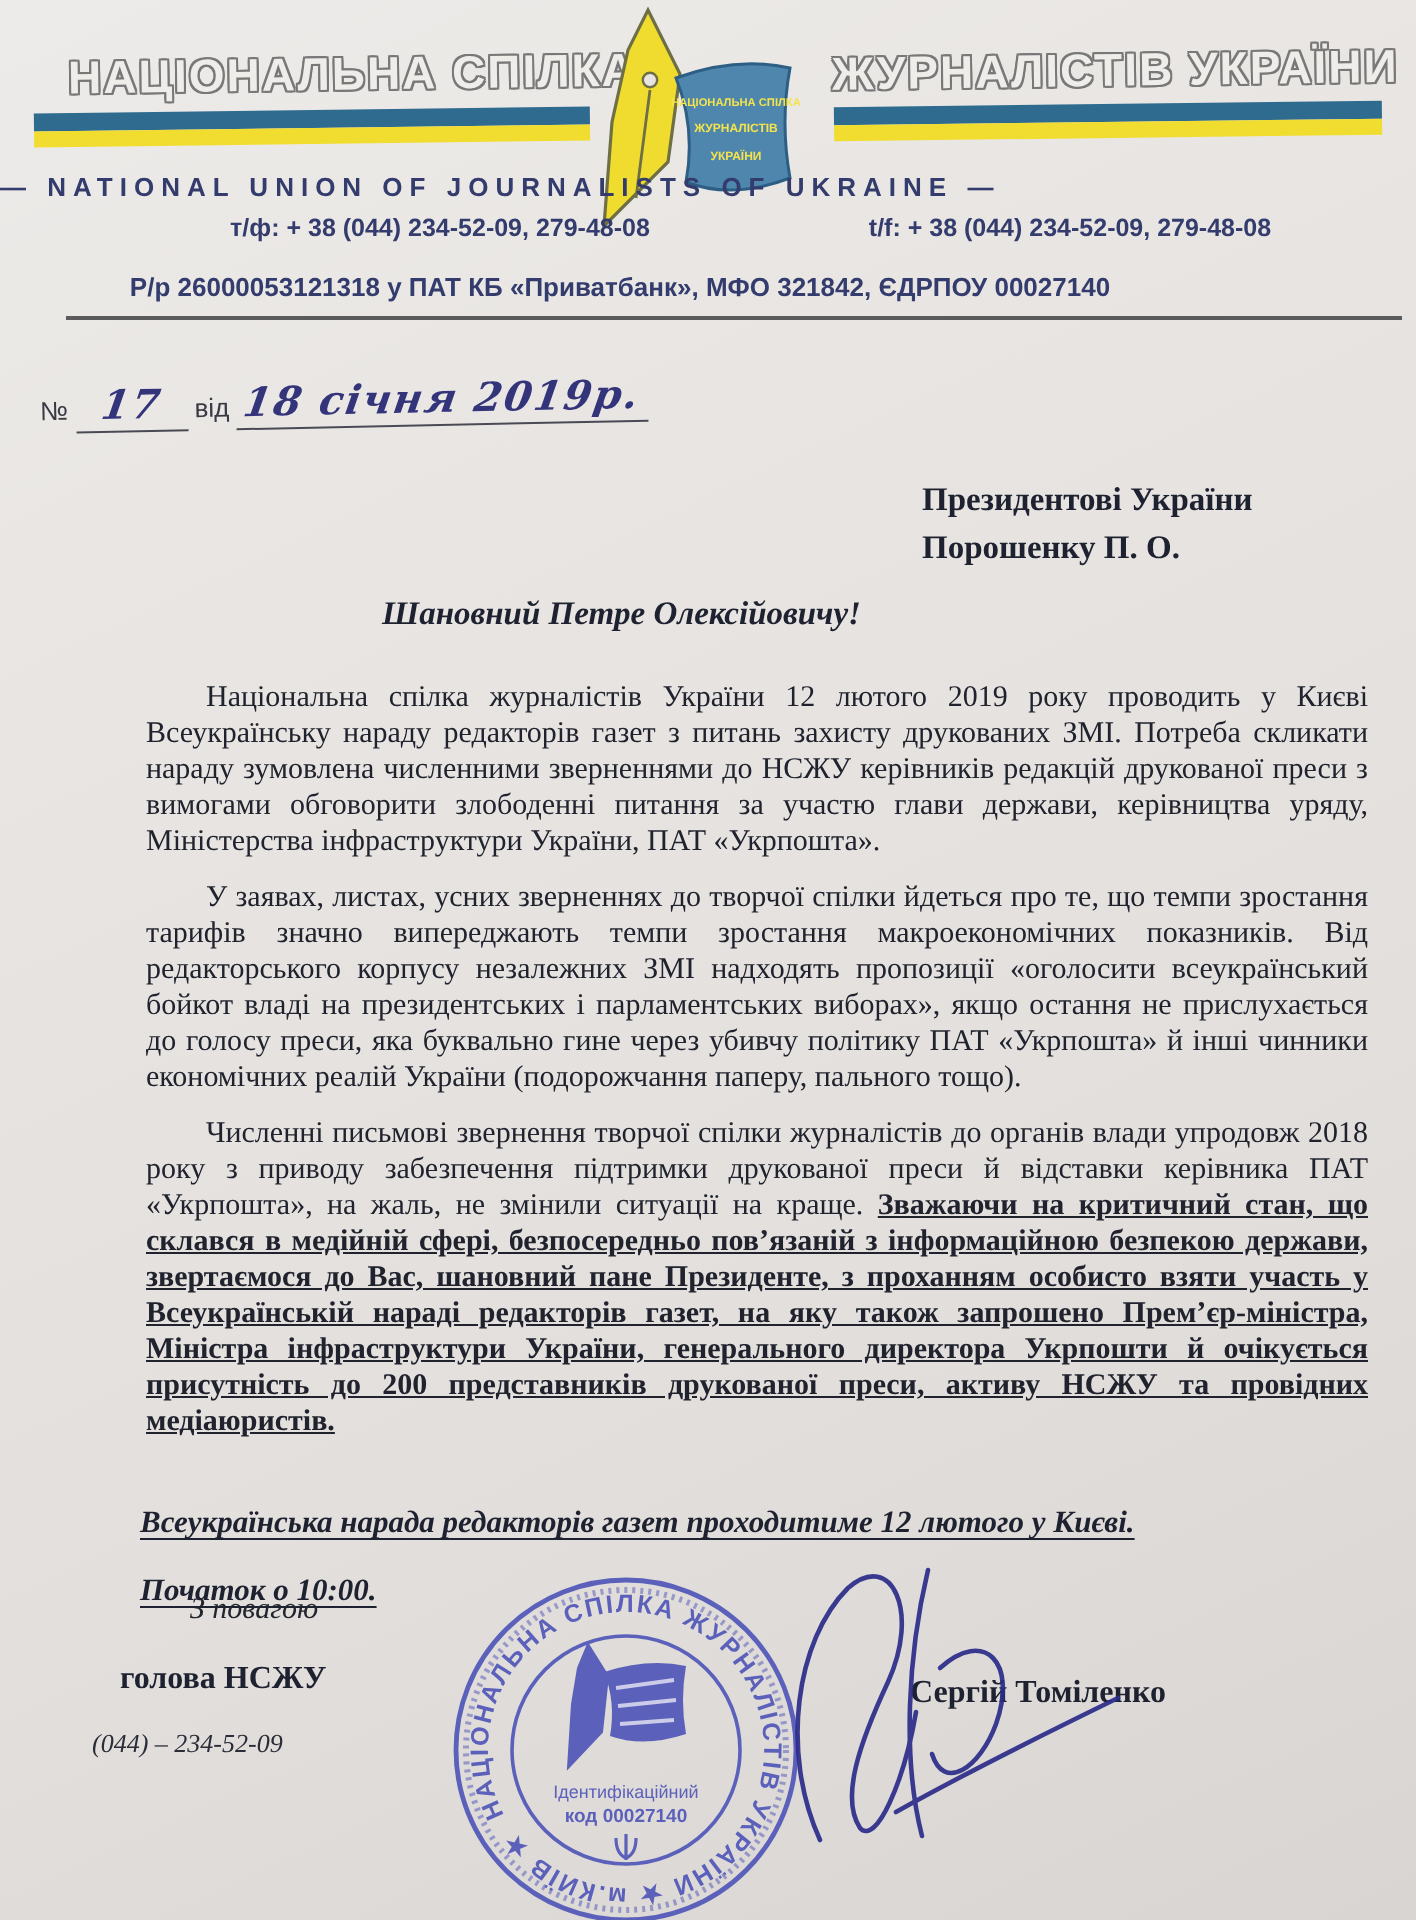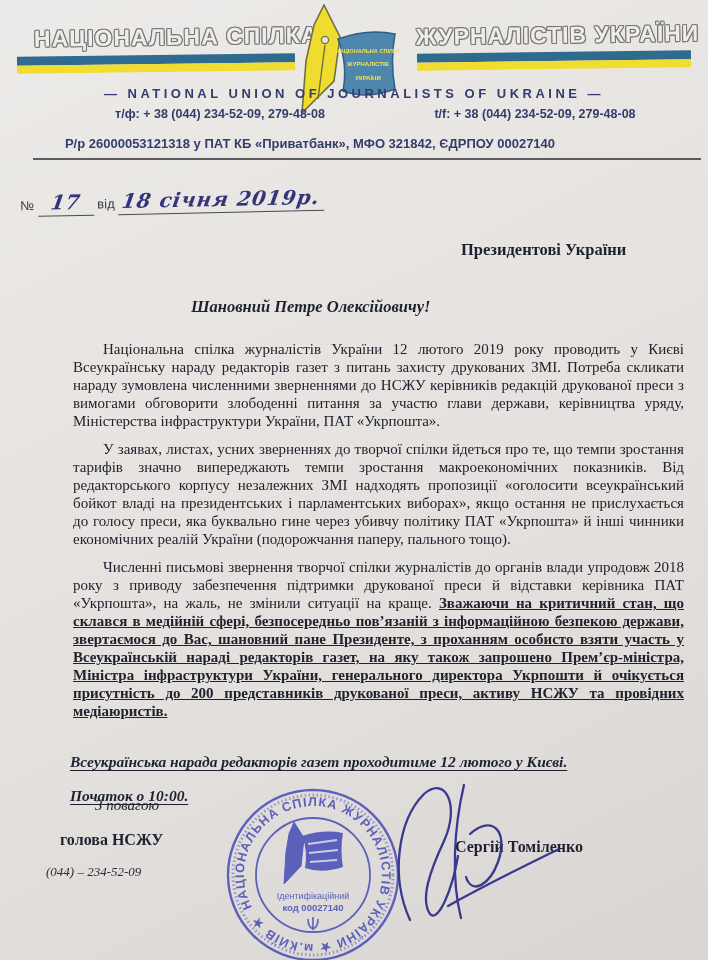--- a/index.html
+++ b/index.html
@@ -19,21 +19,21 @@
   }
   .banner-left{left:34px;top:24px;width:252px;text-align:center;}
   .banner-right{left:416px;top:22px;width:262px;text-align:center;}
   .stripes{position:absolute;height:17px;transform:rotate(-0.7deg);}
   .stripes-left{left:17px;top:55px;width:278px;}
   .stripes-right{left:417px;top:52px;width:274px;}
   .stripe-blue{height:8.5px;background:#2f6a8f;}
   .stripe-yellow{height:8.5px;background:#f1dd2f;}
   .logo{position:absolute;left:288px;top:3px;}
   .english-line{
-    position:absolute;top:86px;left:0;width:708px;text-align:center;
+    position:absolute;top:86px;left:0;width:708px;text-align:left;
     font-family:"Liberation Sans",sans-serif;font-weight:bold;font-size:13px;
     letter-spacing:3.5px;color:#333c6d;white-space:nowrap;
   }
   .addr{position:absolute;font-family:"Liberation Sans",sans-serif;font-weight:bold;
     font-size:12.5px;line-height:16px;color:#333c6d;text-align:center;}
   .addr-ua{left:55px;top:106px;width:330px;}
   .addr-en{left:385px;top:106px;width:300px;}
   .bank-line{position:absolute;top:136px;left:0;width:620px;text-align:center;
     font-family:"Liberation Sans",sans-serif;font-weight:bold;font-size:13px;color:#333c6d;}
   .rule{position:absolute;top:158px;left:33px;width:668px;border-top:2px solid #5b5b5b;}
@@ -105,20 +105,21 @@
 
   <div class="ref-line">
     <span class="lbl">№</span>
     <span class="uline uline-num"><span class="hw">17</span></span>
     <span class="lbl">від</span>
     <span class="uline uline-date"><span class="hw">18 січня 2019р.</span></span>
   </div>
 
   <div class="recipient">
     <div>Президентові України</div>
+    <div>Порошенку П. О.</div>
   </div>
 
   <div class="salutation">Шановний Петре Олексійовичу!</div>
 
   <div class="body-text">
     <p>Національна спілка журналістів України 12 лютого 2019 року проводить у Києві Всеукраїнську нараду редакторів газет з питань захисту друкованих ЗМІ. Потреба скликати нараду зумовлена численними зверненнями до НСЖУ керівників редакцій друкованої преси з вимогами обговорити злободенні питання за участю глави держави, керівництва уряду, Міністерства інфраструктури України, ПАТ «Укрпошта».</p>
     <p>У заявах, листах, усних зверненнях до творчої спілки йдеться про те, що темпи зростання тарифів значно випереджають темпи зростання макроекономічних показників. Від редакторського корпусу незалежних ЗМІ надходять пропозиції «оголосити всеукраїнський бойкот владі на президентських і парламентських виборах», якщо остання не прислухається до голосу преси, яка буквально гине через убивчу політику ПАТ «Укрпошта» й інші чинники економічних реалій України (подорожчання паперу, пального тощо).</p>
     <p><span>Численні письмові звернення творчої спілки журналістів до органів влади упродовж 2018 року з приводу забезпечення підтримки друкованої преси й відставки керівника ПАТ «Укрпошта», на жаль, не змінили ситуації на краще. </span><b>Зважаючи на критичний стан, що склався в медійній сфері, безпосередньо пов’язаній з інформаційною безпекою держави, звертаємося до Вас, шановний пане Президенте, з проханням особисто взяти участь у Всеукраїнській нараді редакторів газет, на яку також запрошено Прем’єр-міністра, Міністра інфраструктури України, генерального директора Укрпошти й очікується присутність до 200 представників друкованої преси, активу НСЖУ та провідних медіаюристів.</b></p>
   </div>
 

